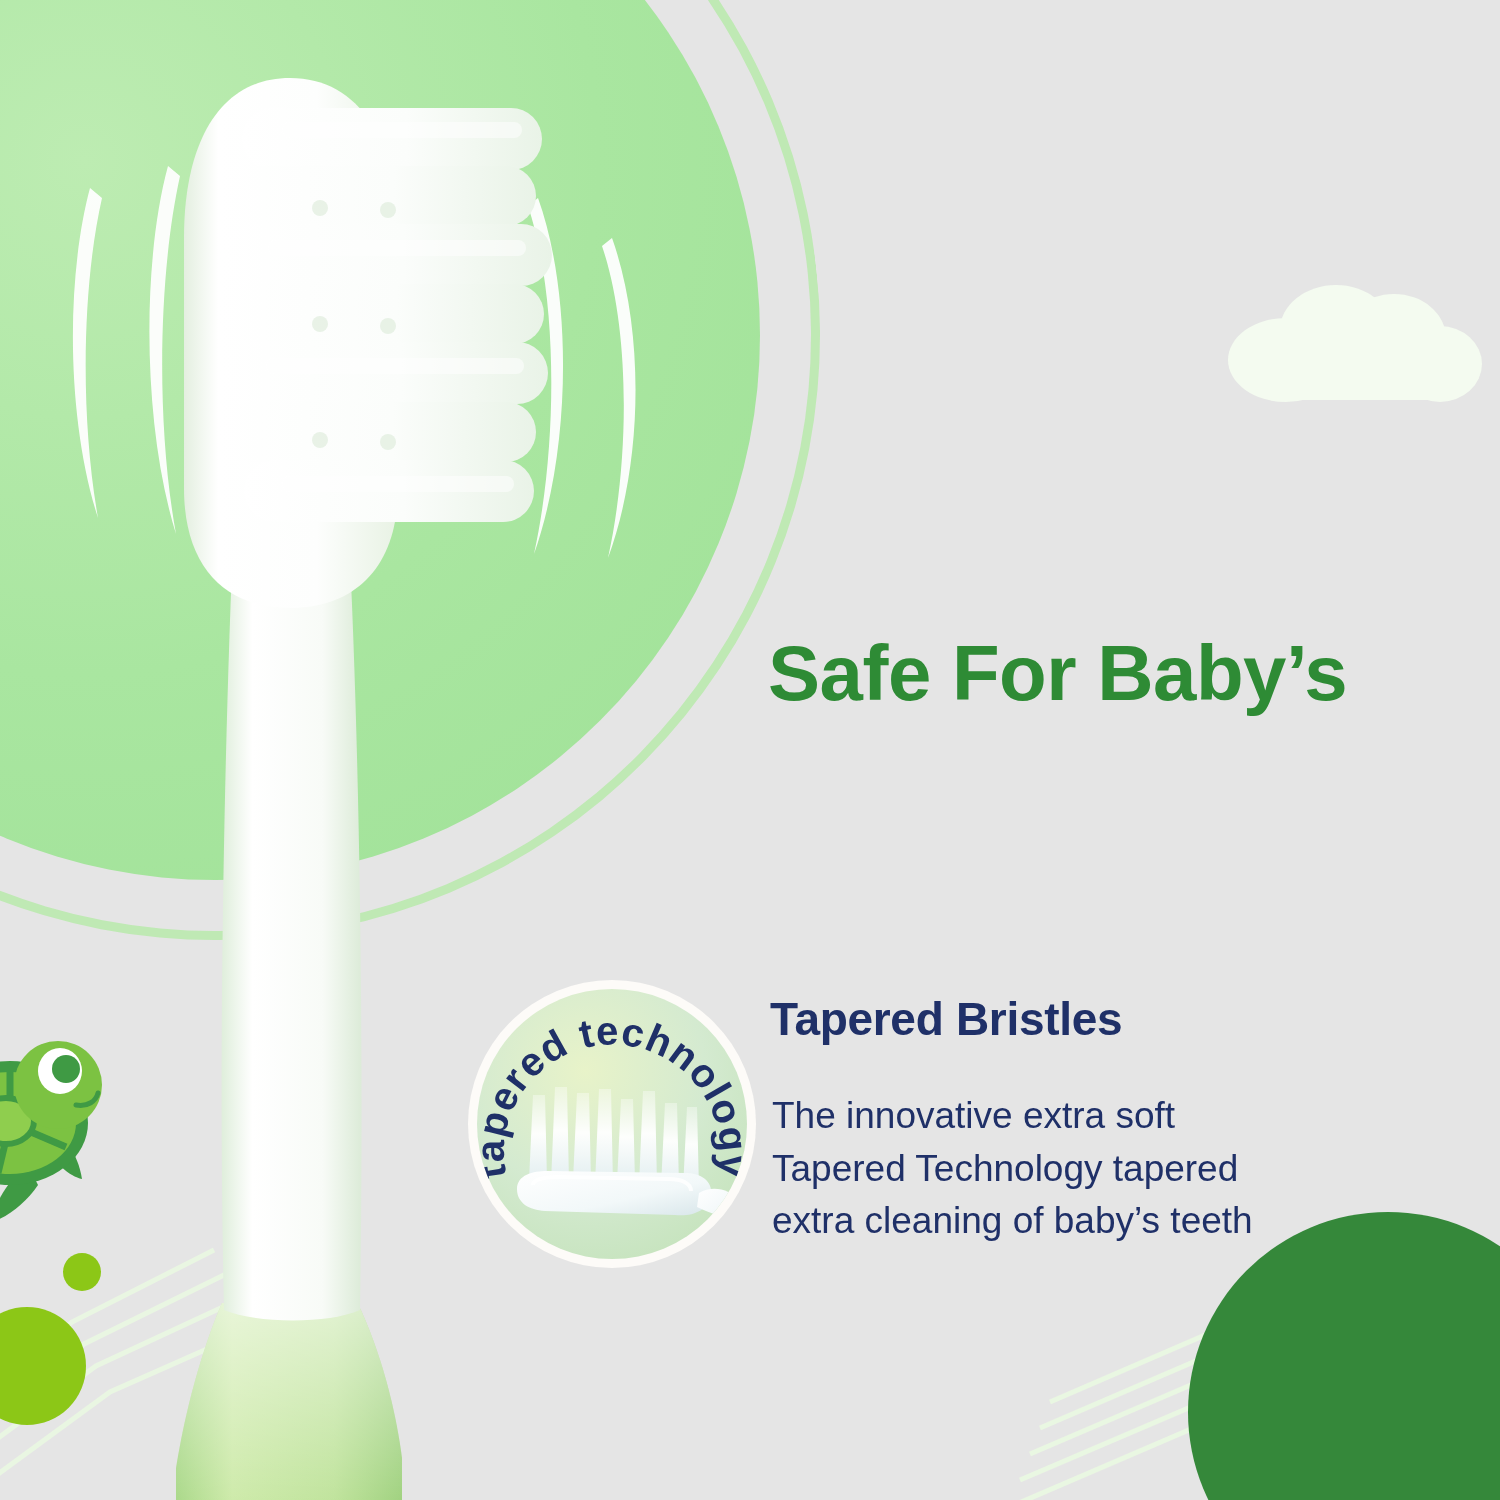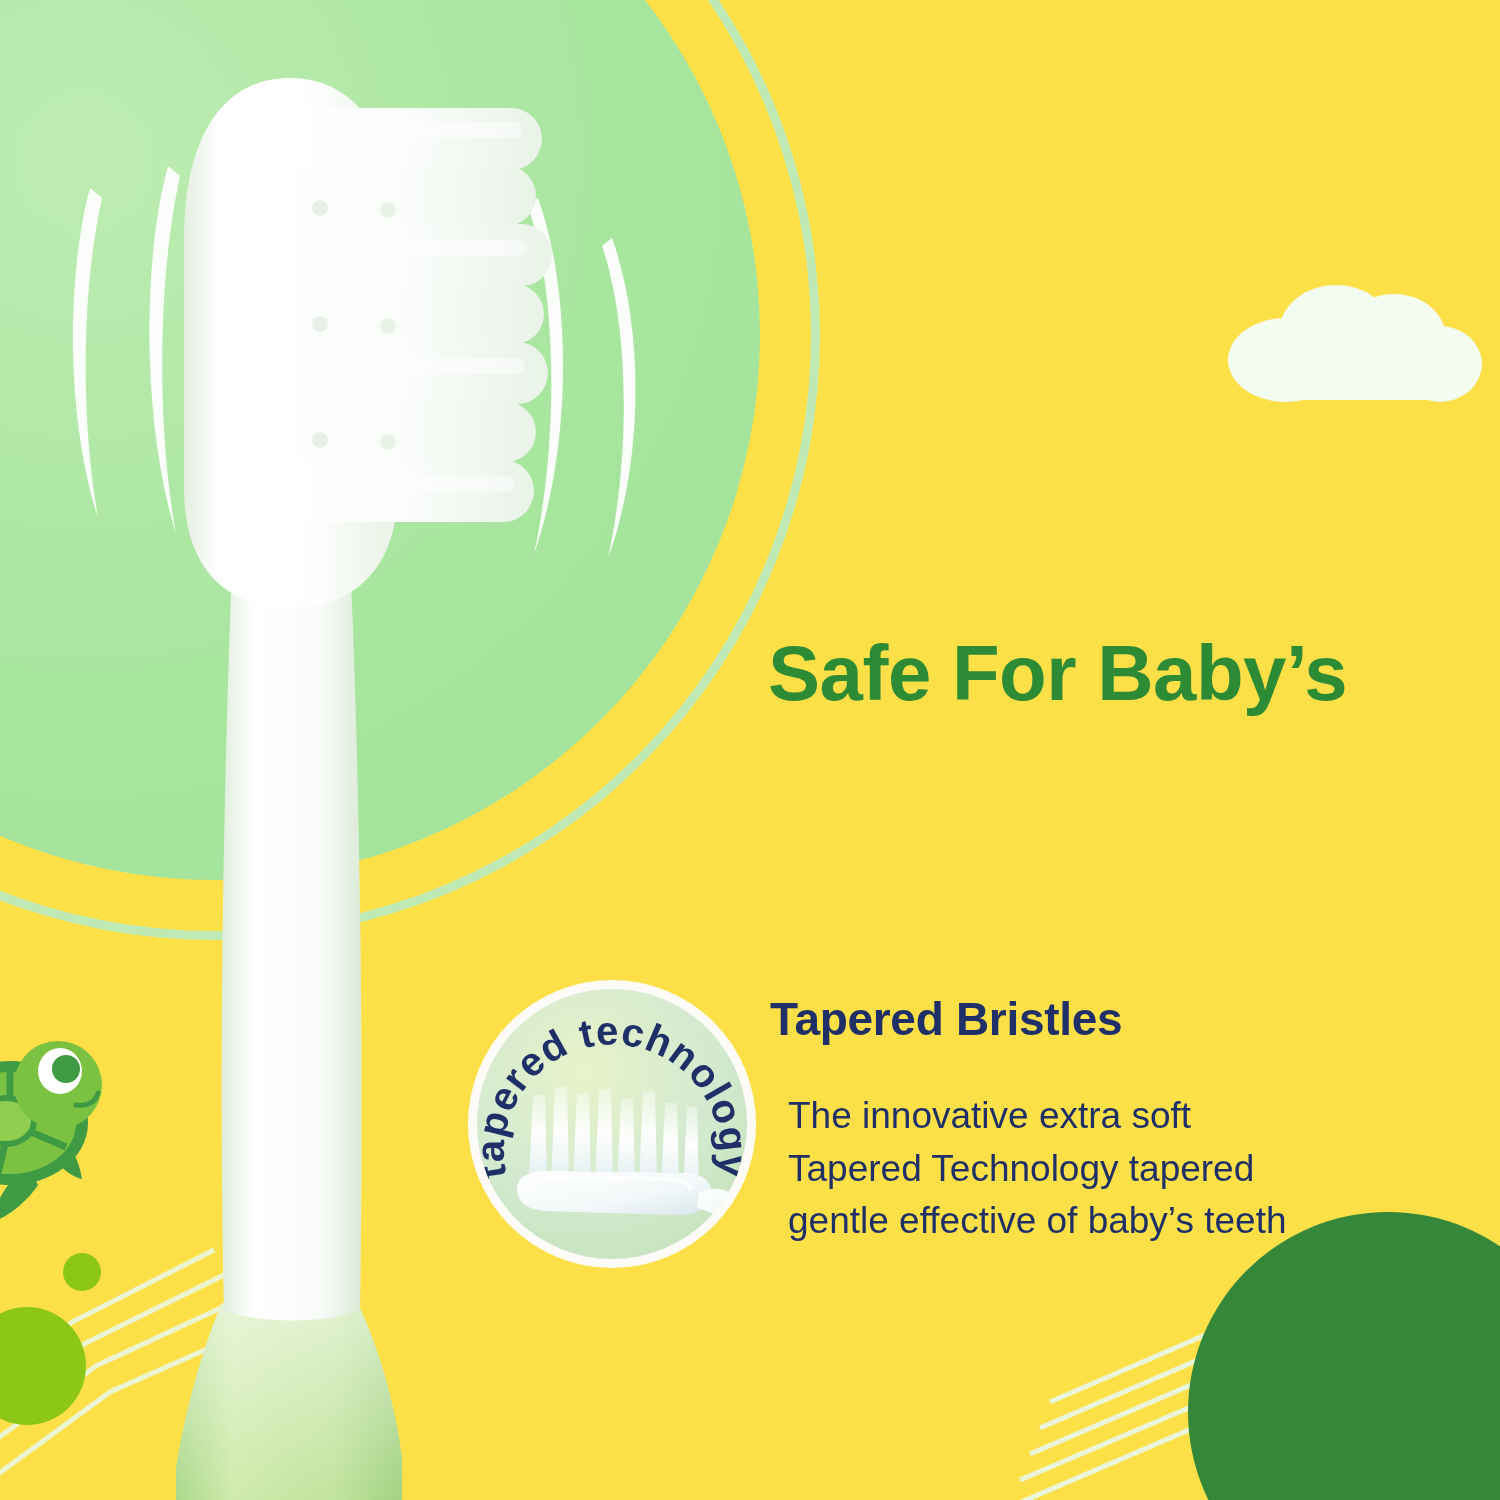--- a/index.html
+++ b/index.html
@@ -6,21 +6,21 @@
 
   html, body {
     width:1500px; height:1500px;
     overflow:hidden;
     font-family:"Liberation Sans", sans-serif;
   }
 
   #stage {
     position:relative;
     width:1500px; height:1500px;
-    background:#fde047;
+    background:#e5e5e5;
     overflow:hidden;
   }
 
   
   .big-green-circle {
     position:absolute;
     left:-330px; top:-210px;
     width:1090px; height:1090px;
     border-radius:50%;
     background:radial-gradient(circle at 38% 34%, #bdecb2 0%, #a9e6a0 52%, #9fe197 100%);
@@ -89,21 +89,21 @@
   }
 
   .body-copy {
     position:absolute;
     left:772px; top:1090px;
     width:580px;
     color:#1f3068;
     font-size:37px;
     line-height:1.42;
   }
-  .body-copy div { white-space:nowrap;margin-left:16px; }
+  .body-copy div { white-space:nowrap; }
 
   
   .badge {
     position:absolute;
     left:468px; top:980px;
     width:288px; height:288px;
   }
   .badge-ring {
     position:absolute; inset:0;
     border-radius:50%;
@@ -254,21 +254,21 @@
 
   <div class="headline">
     <div>Safe For Baby’s</div>
   </div>
 
   <div class="sub-heading">Tapered Bristles</div>
 
   <div class="body-copy">
     <div>The innovative extra soft</div>
     <div>Tapered Technology tapered</div>
-    <div>gentle effective of baby’s teeth</div>
+    <div>extra cleaning of baby’s teeth</div>
   </div>
 
   <div class="badge">
     <div class="badge-ring"></div>
     <div class="badge-face">
 
       <svg class="badge-brush" viewBox="0 0 240 190">
         <defs>
           <linearGradient id="bb" x1="0" y1="0" x2="0" y2="1">
             <stop offset="0%" stop-color="#ffffff" stop-opacity="0.35"></stop>

